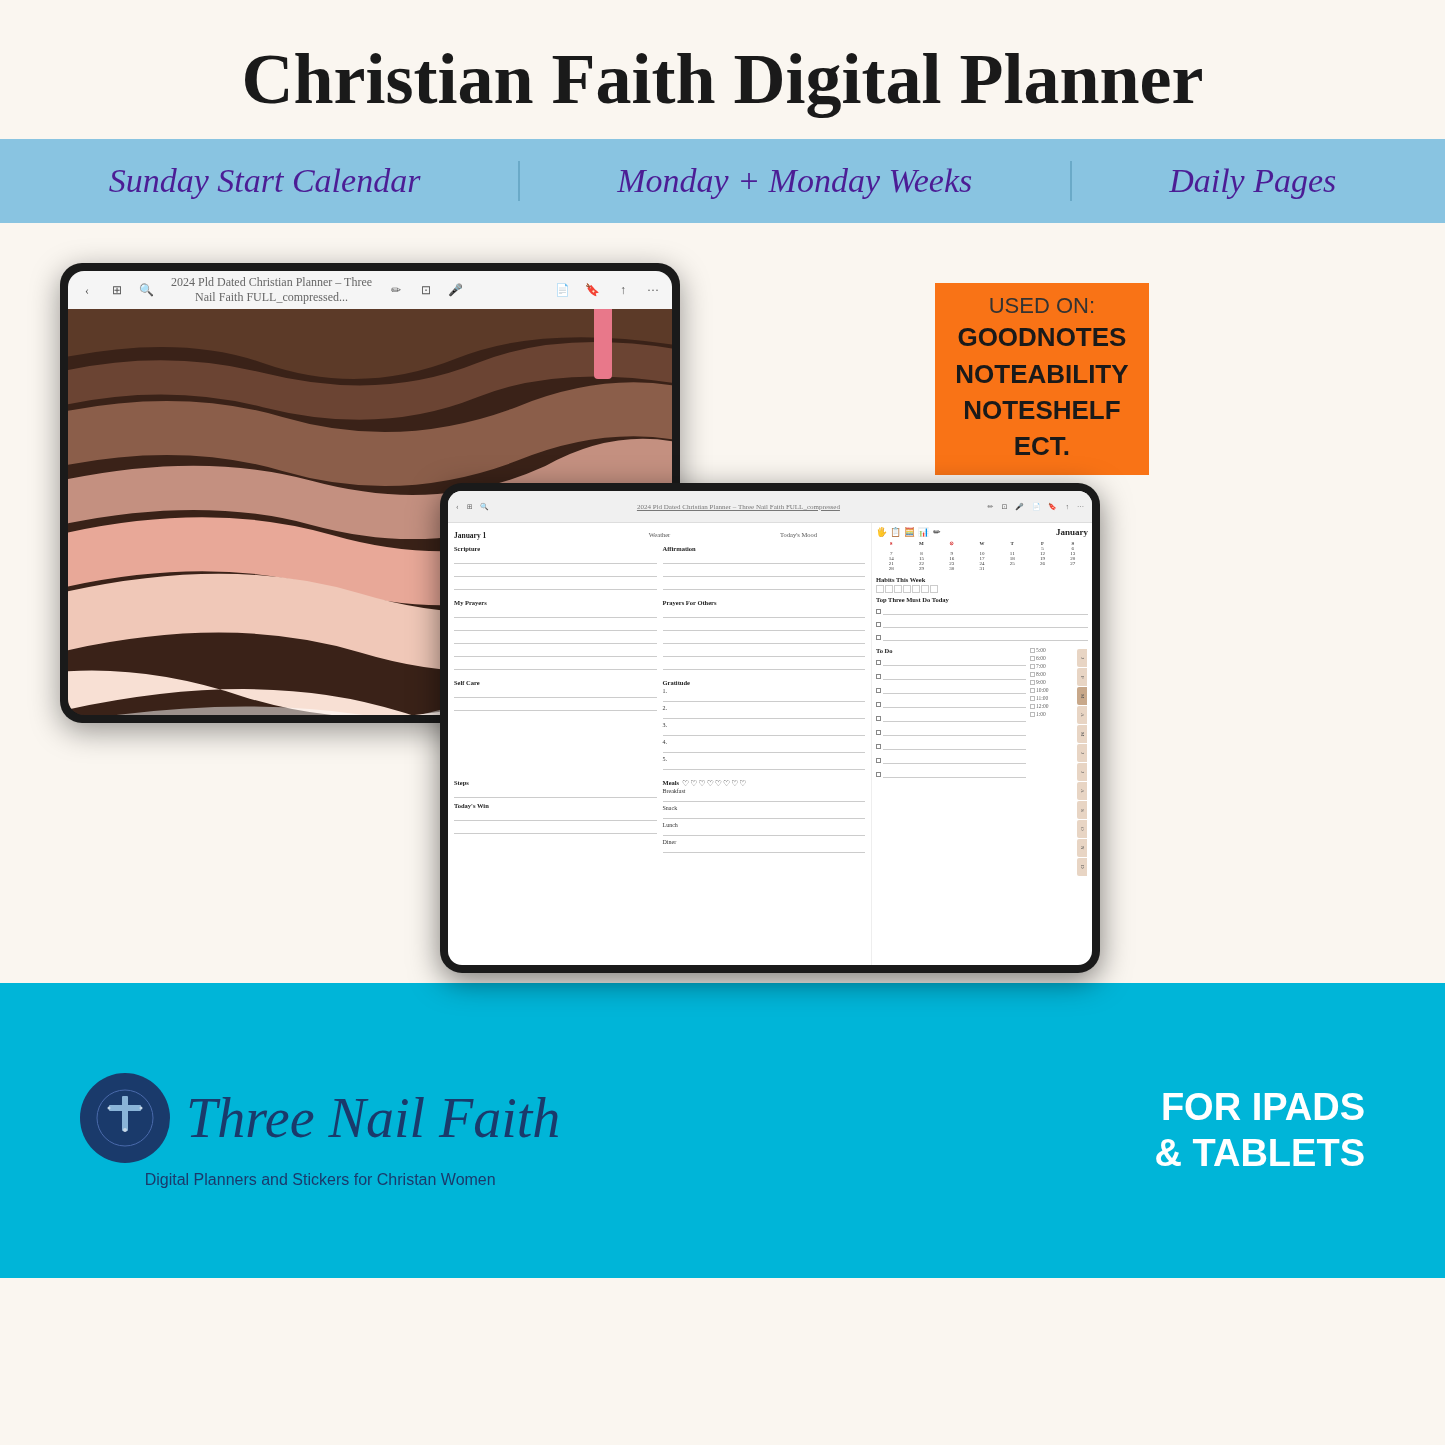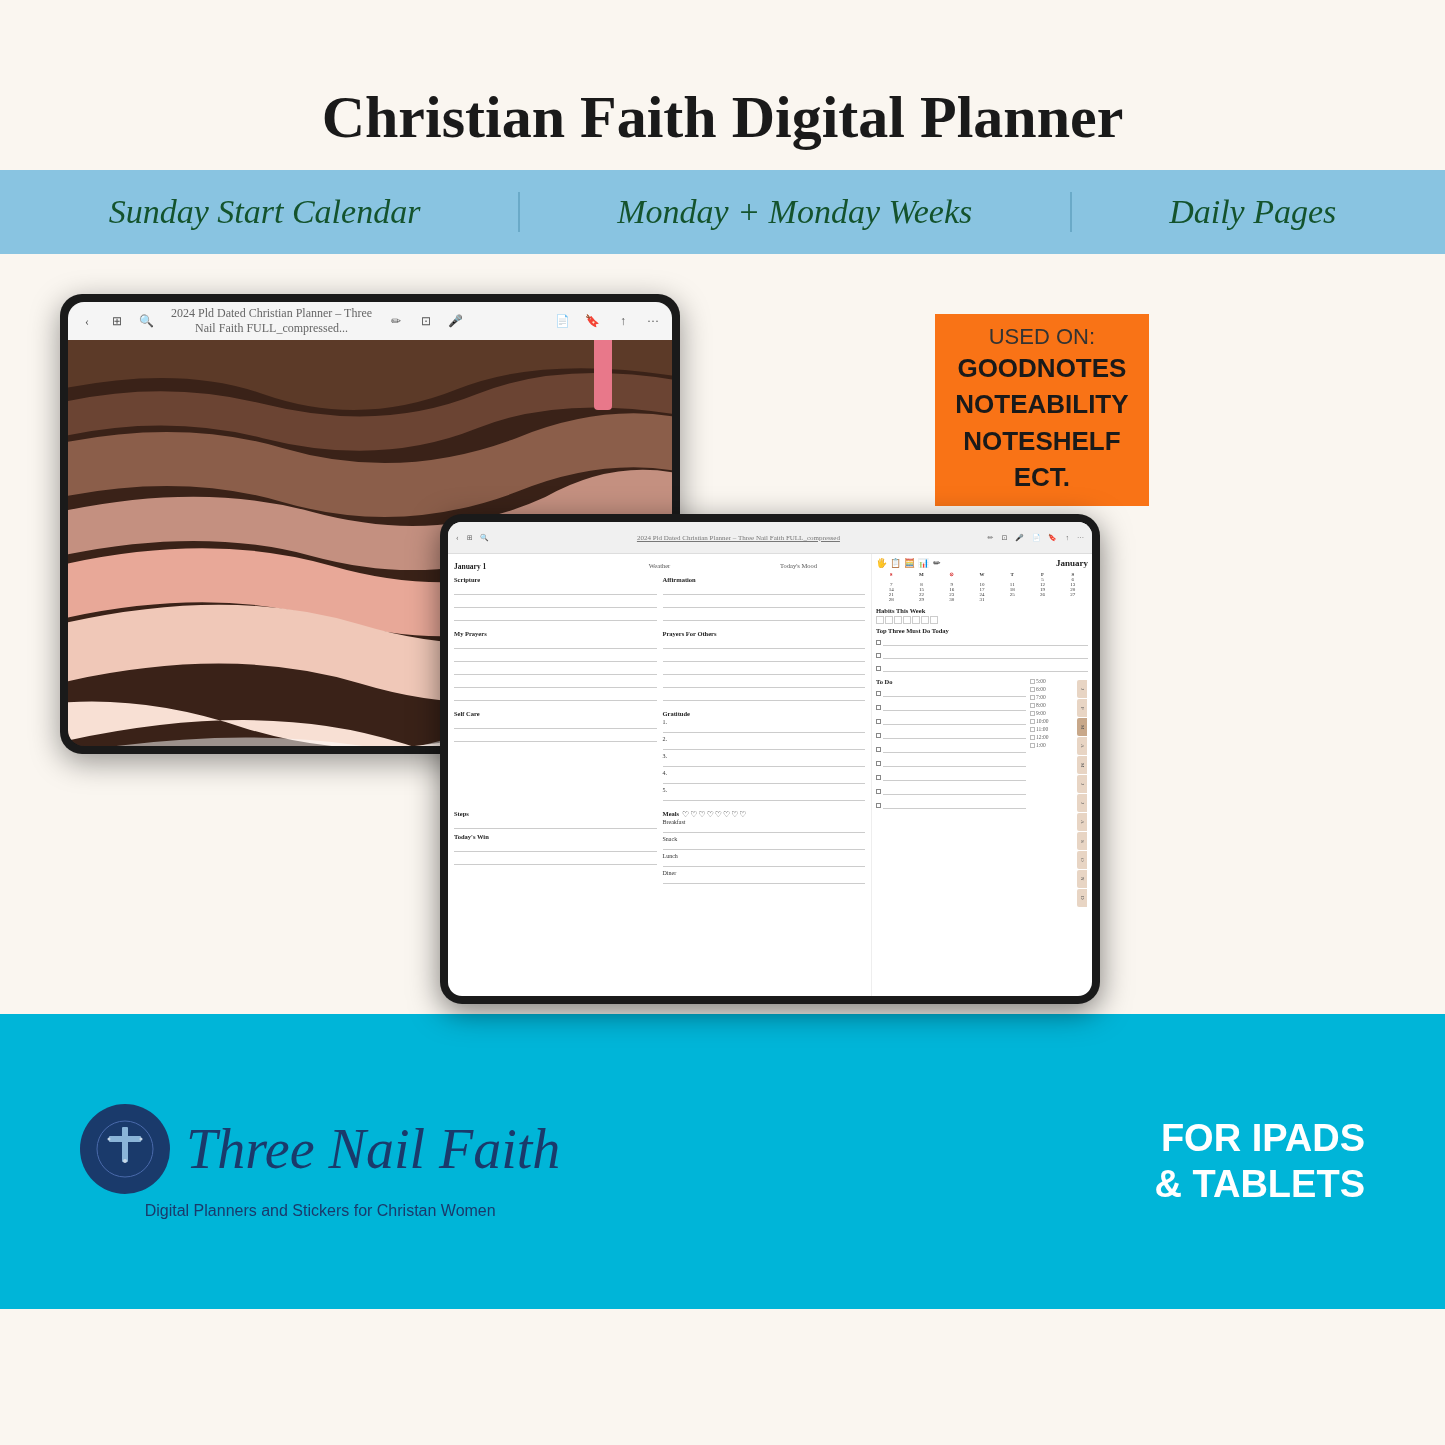--- a/index.html
+++ b/index.html
@@ -18,40 +18,39 @@
       background-color: #faf6f0;
     }
     .header-year {
       font-size: 62px;
       font-weight: 700;
       color: #1a1a1a;
       font-family: Georgia, serif;
       line-height: 1.1;
     }
     .header-title {
-      font-size: 60px;
+      font-size: 72px;
       font-weight: 700;
       color: #1a1a1a;
       font-family: Georgia, serif;
       line-height: 1.1;
-      margin-top: 44px;
     }
 
     
     .feature-bar {
       background-color: #89c4e1;
       display: flex;
       align-items: center;
       justify-content: space-around;
       padding: 22px 60px;
     }
     .feature-item {
       font-size: 34px;
       font-family: Georgia, serif;
-      color: #14532d;
+      color: #4c1d95;
       font-style: italic;
     }
     .feature-divider {
       width: 2px;
       height: 40px;
       background: #6aaac8;
     }
 
     
     .main-content {

